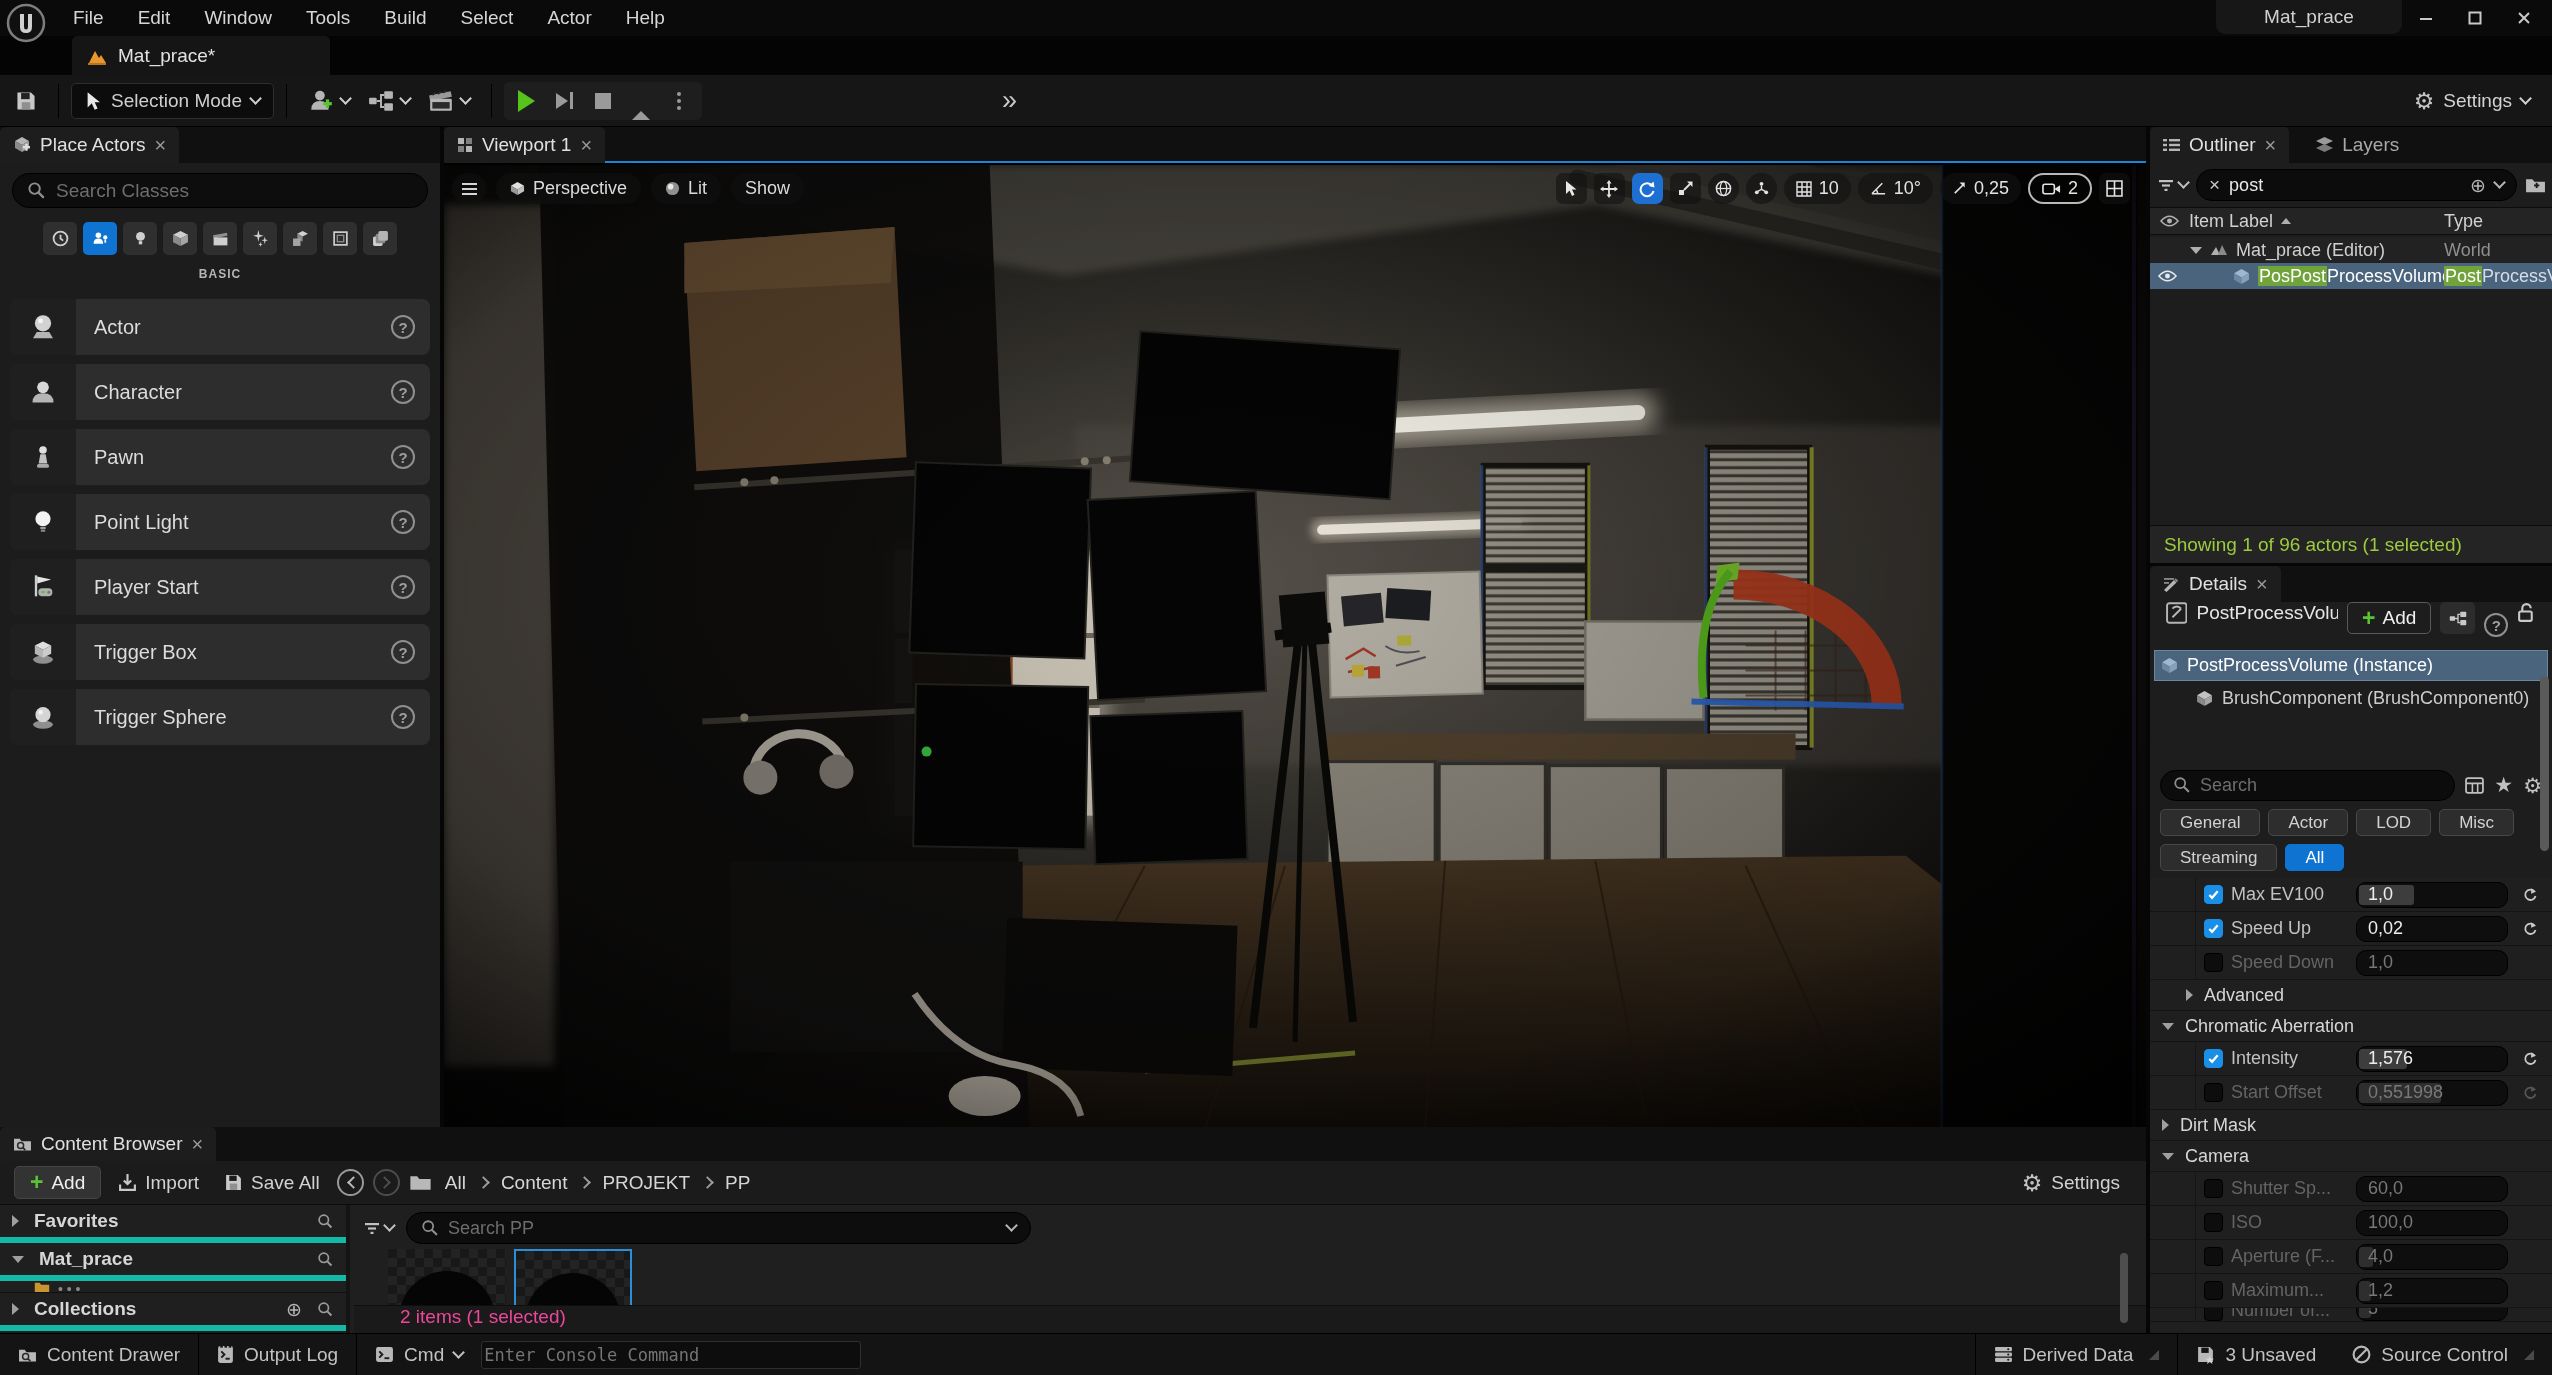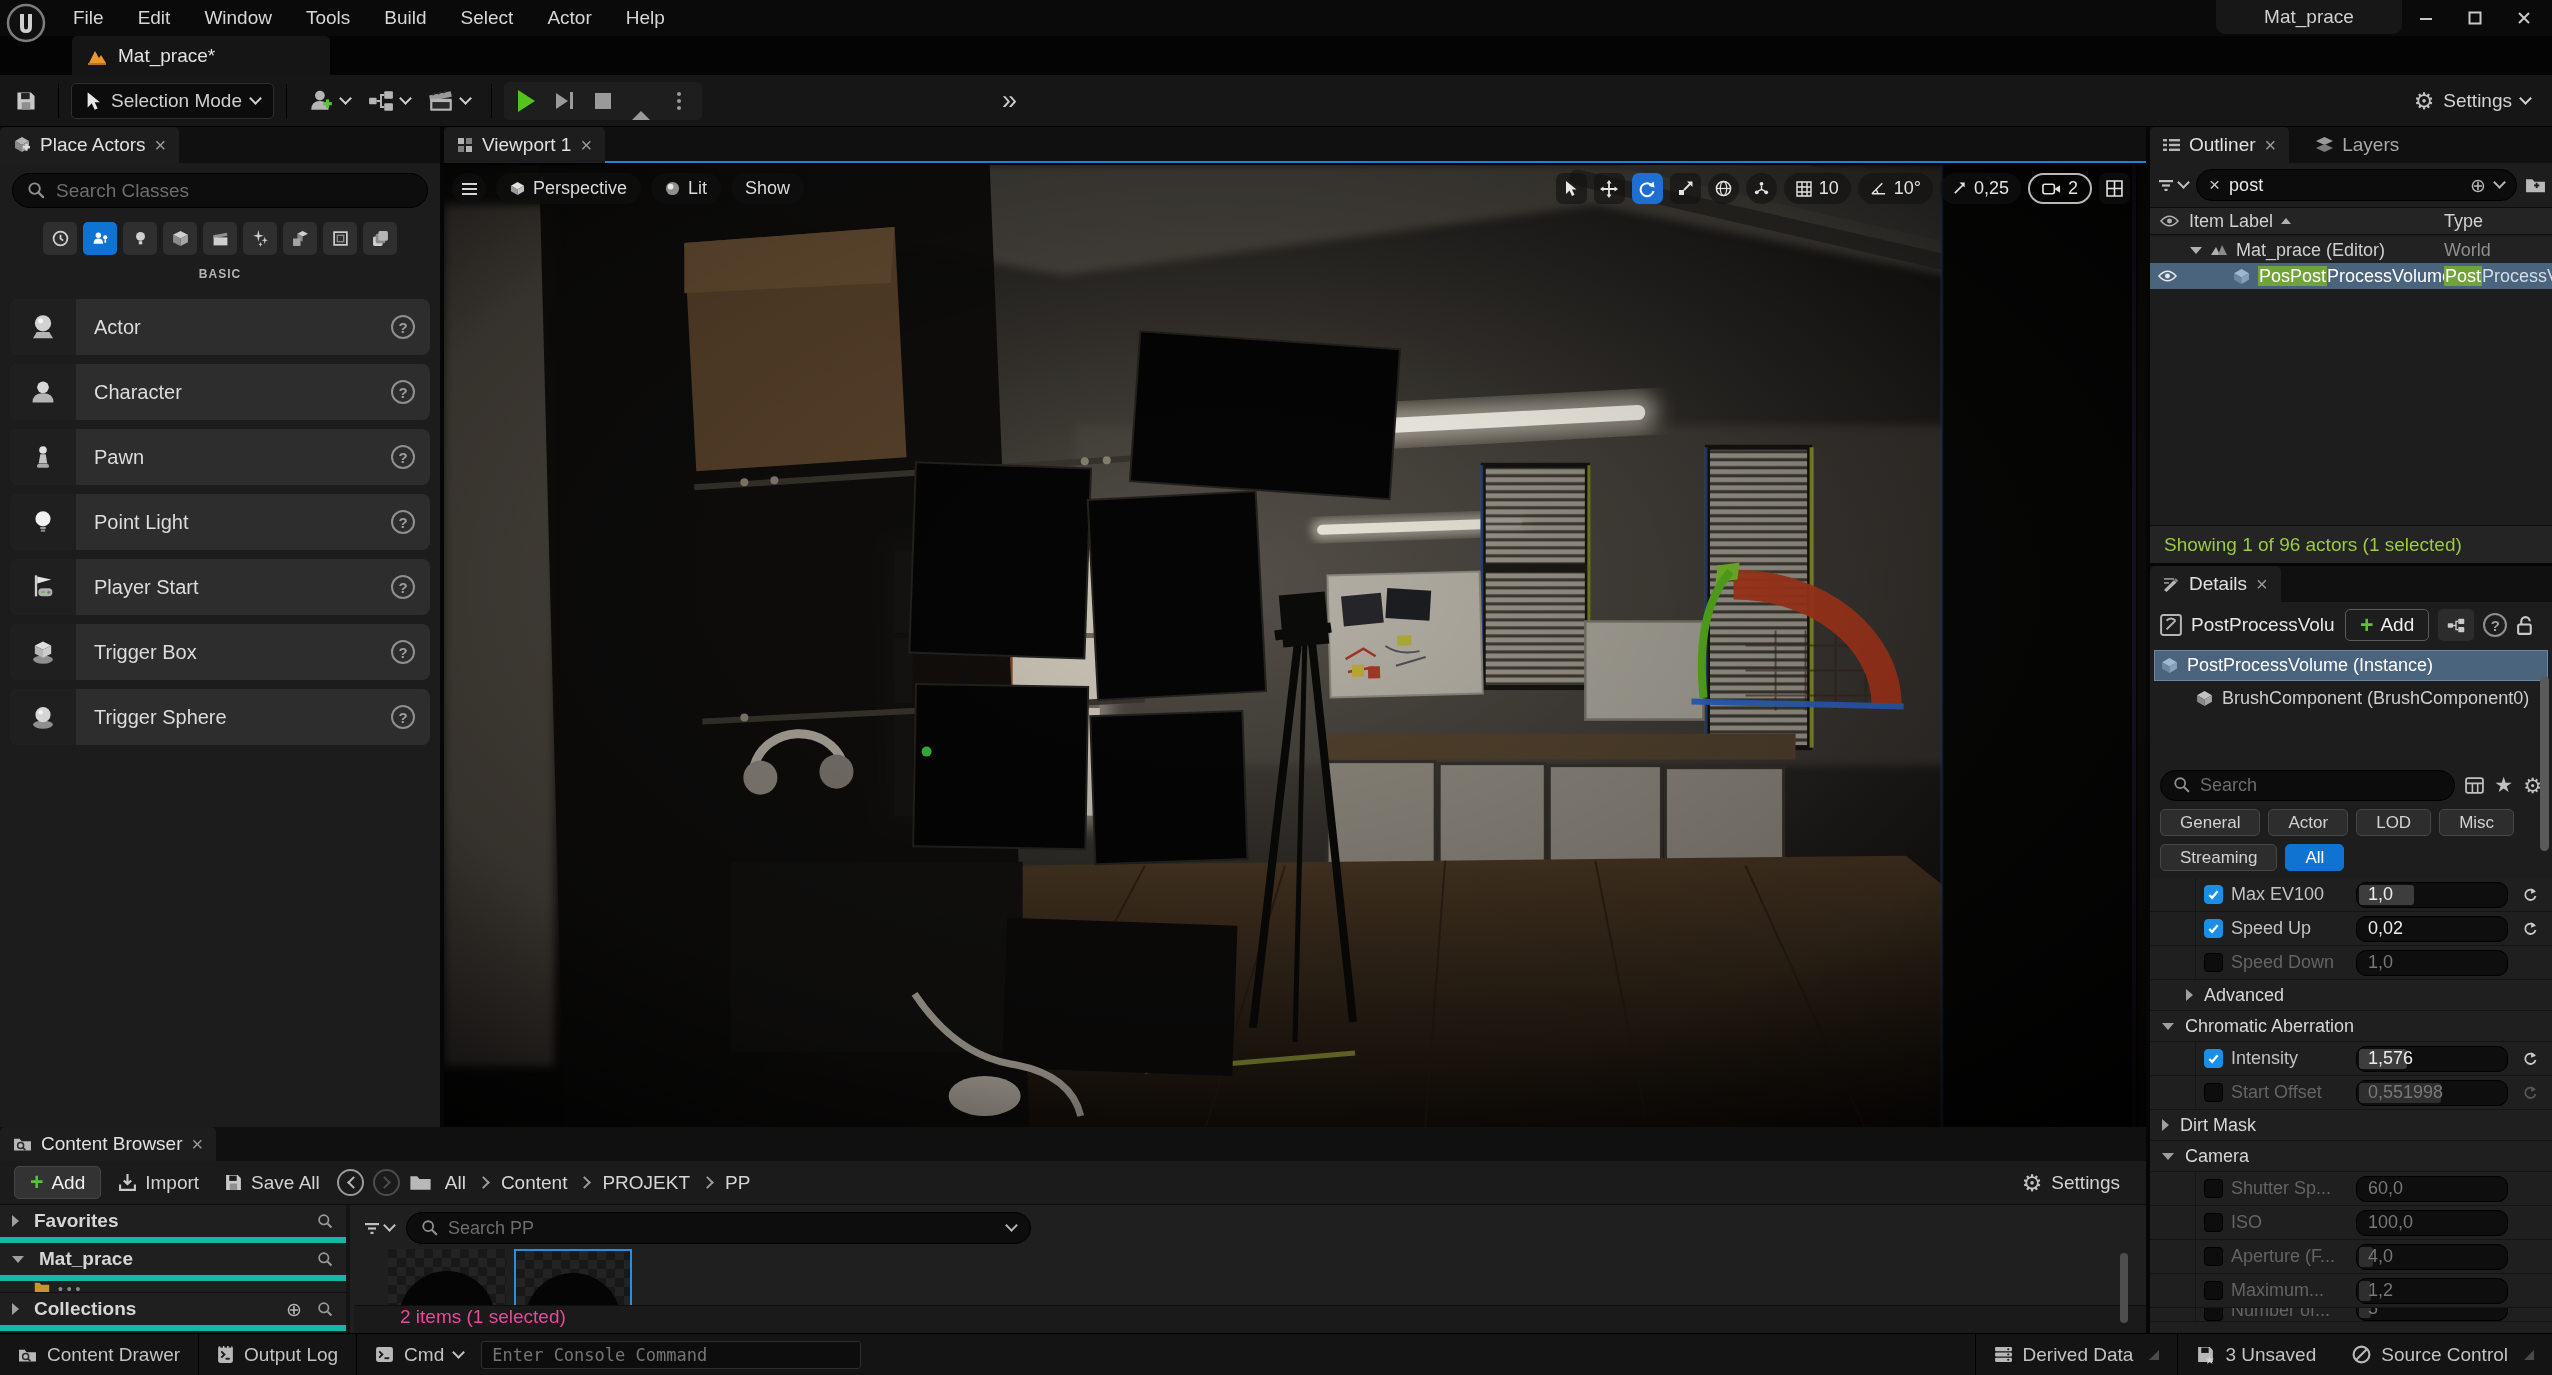--- a/index.html
+++ b/index.html
@@ -79,21 +79,21 @@
 #ol-colhead{position:absolute;left:0;top:80px;right:0;height:28px;background:#242424;border-top:1px solid #0c0c0c;border-bottom:1px solid #0c0c0c;display:flex;align-items:center;color:#d0d0d0;font-size:18px}
 .ol-row{position:absolute;left:0;right:0;height:26px;display:flex;align-items:center;font-size:18px;color:#cfcfcf}
 .typecol{position:absolute;left:294px;width:108px;overflow:hidden;white-space:nowrap}
 .hl{background:#71a33b;color:#fff;padding:0 1px}
 #ol-status{position:absolute;left:0;bottom:0;right:0;height:38px;background:#242424;border-top:1px solid #0b0b0b;display:flex;align-items:center;padding-left:14px;color:#9ccb3e}
 .car-d{width:0;height:0;border-left:6px solid transparent;border-right:6px solid transparent;border-top:7px solid #9f9f9f;display:inline-block}
 .car-r{width:0;height:0;border-top:6px solid transparent;border-bottom:6px solid transparent;border-left:7px solid #9f9f9f;display:inline-block}
 .car-u-s{width:0;height:0;border-left:5px solid transparent;border-right:5px solid transparent;border-bottom:6px solid #b0b0b0;display:inline-block}
 
 #details{left:2150px;top:566px;width:402px;height:767px;background:#1d1d1d}
-#dt-header{position:absolute;left:0;top:36px;right:0;height:46px;display:flex;align-items:center;gap:9px;padding:0 10px}
+#dt-header{position:absolute;left:0;top:36px;right:0;height:46px;display:flex;align-items:flex-start;gap:9px;padding:0 16px}
 #dt-name{width:145px;overflow:hidden;white-space:nowrap;color:#e6e6e6;font-size:19px}
 #dt-add{height:32px;border:1px solid #5a5a5a;border-radius:5px;display:flex;align-items:center;gap:7px;padding:0 14px;color:#efefef}
 .plus-g{color:#5bc236;font-size:23px;font-weight:bold;line-height:1}
 .sqbtn{width:36px;height:32px;background:#2c2c2c;border-radius:5px;display:flex;align-items:center;justify-content:center;color:#c9c9c9}
 .dt-comp{position:absolute;left:4px;right:4px;height:31px;display:flex;align-items:center;gap:9px;font-size:18px}
 #dt-searchrow{position:absolute;left:0;top:198px;right:0;height:42px;display:flex;align-items:center;gap:10px;padding:0 10px}
 #dt-search{flex:1;height:31px;background:#0c0c0c;border:1px solid #000;border-radius:16px;display:flex;align-items:center;gap:9px;padding:0 12px}
 #dt-search input{flex:1;background:transparent;border:0;color:#ddd;font-size:18px}
 #dt-search input::placeholder{color:#6d6d6d}
 #dt-chips{position:absolute;left:10px;top:243px;right:20px;display:flex;flex-wrap:wrap;gap:8px}
@@ -136,21 +136,21 @@
 #cb-thumbs{position:absolute;left:34px;top:44px;height:58px;display:flex;gap:8px;overflow:hidden}
 .thumb{width:118px;height:74px;background-color:#181818;background-image:linear-gradient(45deg,#232323 25%,transparent 25%,transparent 75%,#232323 75%),linear-gradient(45deg,#232323 25%,transparent 25%,transparent 75%,#232323 75%);background-size:18px 18px;background-position:0 0,9px 9px;position:relative;overflow:hidden}
 .thumb.sel{border:2px solid #2a8fd8}
 .thumb .sphere{position:absolute;left:50%;top:22px;width:96px;height:96px;margin-left:-48px;border-radius:50%;background:#050505}
 #cb-status{position:absolute;left:0;bottom:0;right:0;height:28px;background:#1a1a1a;border-top:1px solid #0e0e0e;display:flex;padding-left:46px;color:#ec4899}
 #cb-vscroll{position:absolute;right:18px;top:48px;width:8px;height:70px;background:#4e4e4e;border-radius:4px}
 
 #statusbar{left:0;top:1333px;width:2552px;height:42px;background:#141414;border-top:1px solid #000;display:flex;align-items:center;color:#c2c2c2}
 .sb-item{display:flex;align-items:center;gap:10px;padding:0 18px;height:100%}
 .sb-sep{width:1px;height:100%;background:#000}
-#console{width:380px;height:28px;background:#0d0d0d;border:1px solid #2e2e2e;border-radius:3px;color:#6f6f6f;font-family:"DejaVu Sans Mono",monospace;font-size:17px;padding:0 10px}
+#console{width:380px;height:28px;background:#0d0d0d;border:1px solid #2e2e2e;border-radius:3px;color:#6f6f6f;font-family:"DejaVu Sans Mono",monospace;font-size:17px;padding:0 2px}
 .grip{width:0;height:0;border-left:10px solid transparent;border-bottom:10px solid #4a4a4a;margin-left:6px}
 </style>
 </head>
 <body>
 
 <div id="titlebar" class="abs">
   <span id="ue-logo" class="abs">
     <svg width="40" height="40" viewBox="0 0 40 40">
         <circle cx="20" cy="20" r="18" fill="#101010" stroke="#7d7d7d" stroke-width="2.5"></circle>
         <path d="M14,11 v13 q0,6 6,6 q6,0 6,-6 v-13 h-4 v13 q0,2.5 -2,2.5 q-2,0 -2,-2.5 v-13 z" fill="#cfcfcf"></path>

